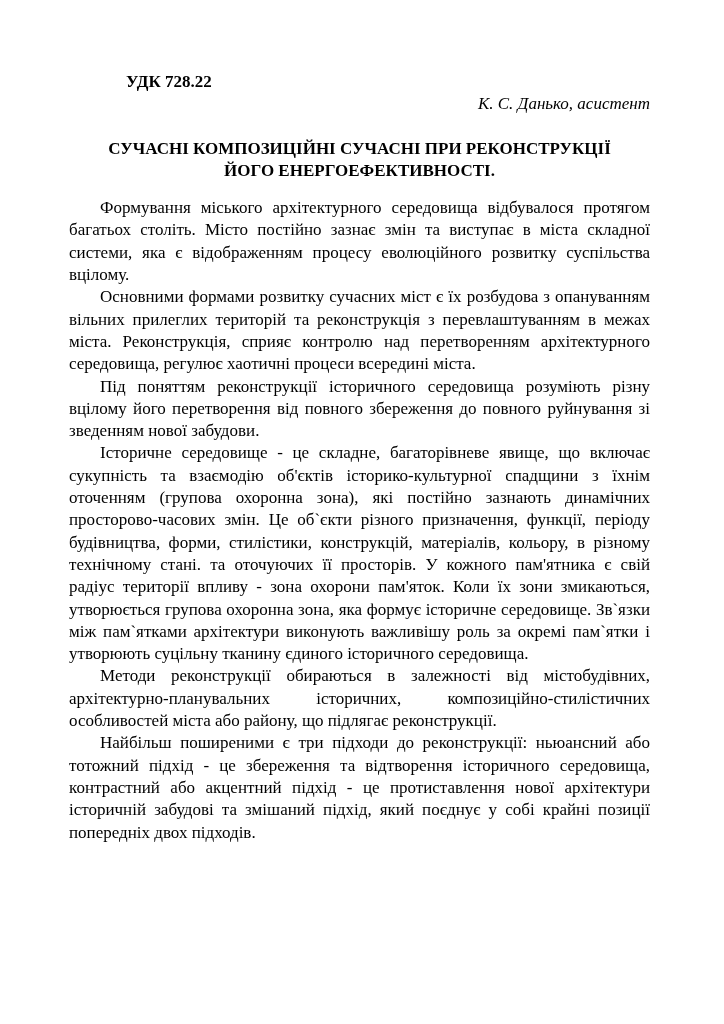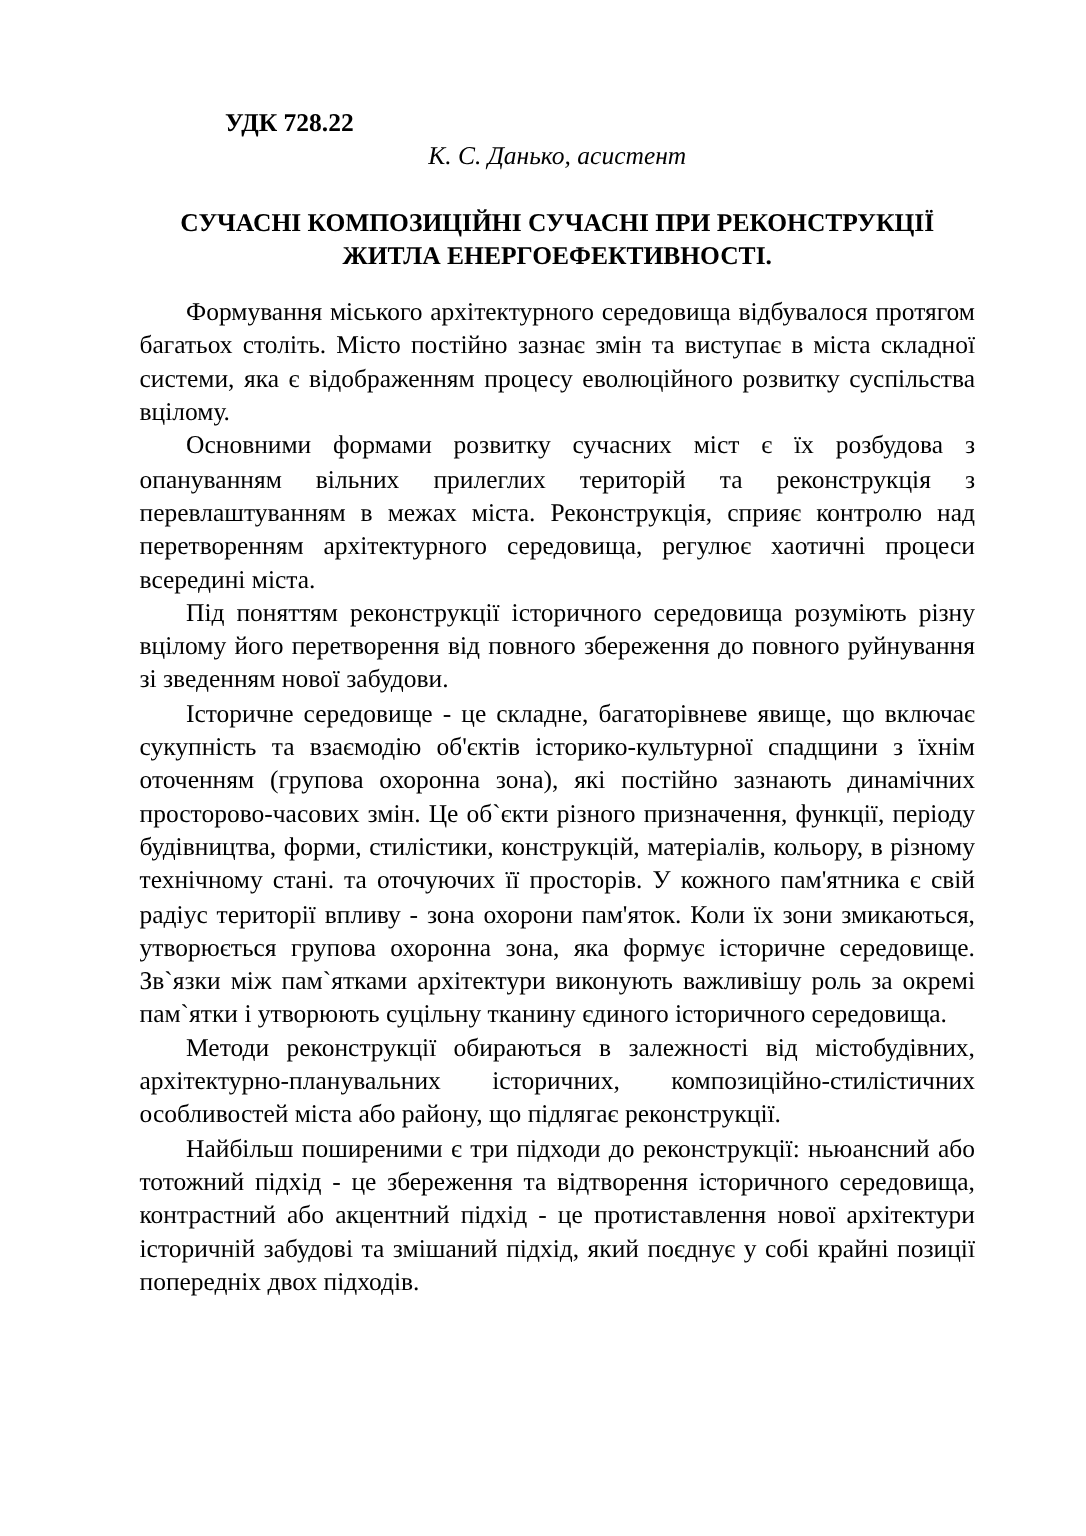--- a/index.html
+++ b/index.html
@@ -12,33 +12,32 @@
     width: 724px;
     height: 1024px;
     margin: 0 auto;
     background: #ffffff;
     color: #000000;
     font-family: "Liberation Serif", "DejaVu Serif", serif;
     font-size: 17px;
     line-height: 22.3px;
     overflow: hidden;
     box-sizing: border-box;
-    padding-left: 24px;
   }
   .content {
     padding: 71px 74px 0 69px;
     box-sizing: border-box;
   }
   .udc {
     font-weight: bold;
     margin-left: 57px;
     white-space: nowrap;
   }
   .byline {
-    text-align: center;
+    text-align: right;
     font-style: italic;
   }
   .article-title {
     margin-top: 22px;
     text-align: center;
     font-weight: bold;
   }
   .article-title .title-line {
     display: block;
   }
@@ -59,21 +58,21 @@
 <div class="page">
   <div class="content">
 
     <div class="udc">УДК 728.22</div>
 
     <div class="byline">К. С. Данько, асистент</div>
 
 
     <div class="article-title">
       <span class="title-line">СУЧАСНІ КОМПОЗИЦІЙНІ СУЧАСНІ ПРИ РЕКОНСТРУКЦІЇ</span>
-      <span class="title-line">ЖИТЛА ЕНЕРГОЕФЕКТИВНОСТІ.</span>
+      <span class="title-line">ЙОГО ЕНЕРГОЕФЕКТИВНОСТІ.</span>
     </div>
 
     <div class="body-text">
       <p>Формування міського архітектурного середовища відбувалося протягом багатьох століть. Місто постійно зазнає змін та виступає в міста складної системи, яка є відображенням процесу еволюційного розвитку суспільства вцілому.</p>
       <p>Основними формами розвитку сучасних міст є їх розбудова з опануванням вільних прилеглих територій та реконструкція з перевлаштуванням в межах міста. Реконструкція, сприяє контролю над перетворенням архітектурного середовища, регулює хаотичні процеси всередині міста.</p>
       <p>Під поняттям реконструкції історичного середовища розуміють різну вцілому його перетворення від повного збереження до повного руйнування зі зведенням нової забудови.</p>
       <p>Історичне середовище - це складне, багаторівневе явище, що включає сукупність та взаємодію об'єктів історико-культурної спадщини з їхнім оточенням (групова охоронна зона), які постійно зазнають динамічних просторово-часових змін. Це об`єкти різного призначення, функції, періоду будівництва, форми, стилістики, конструкцій, матеріалів, кольору, в різному технічному стані. та оточуючих її просторів. У кожного пам'ятника є свій радіус території впливу - зона охорони пам'яток. Коли їх зони змикаються, утворюється групова охоронна зона, яка формує історичне середовище. Зв`язки між пам`ятками архітектури виконують важливішу роль за окремі пам`ятки і утворюють суцільну тканину єдиного історичного середовища.</p>
       <p>Методи реконструкції обираються в залежності від містобудівних, архітектурно-планувальних історичних, композиційно-стилістичних особливостей міста або району, що підлягає реконструкції.</p>
       <p>Найбільш поширеними є три підходи до реконструкції: ньюансний або тотожний підхід - це збереження та відтворення історичного середовища, контрастний або акцентний підхід - це протиставлення нової архітектури історичній забудові та змішаний підхід, який поєднує у собі крайні позиції попередніх двох підходів.</p>
     </div>

